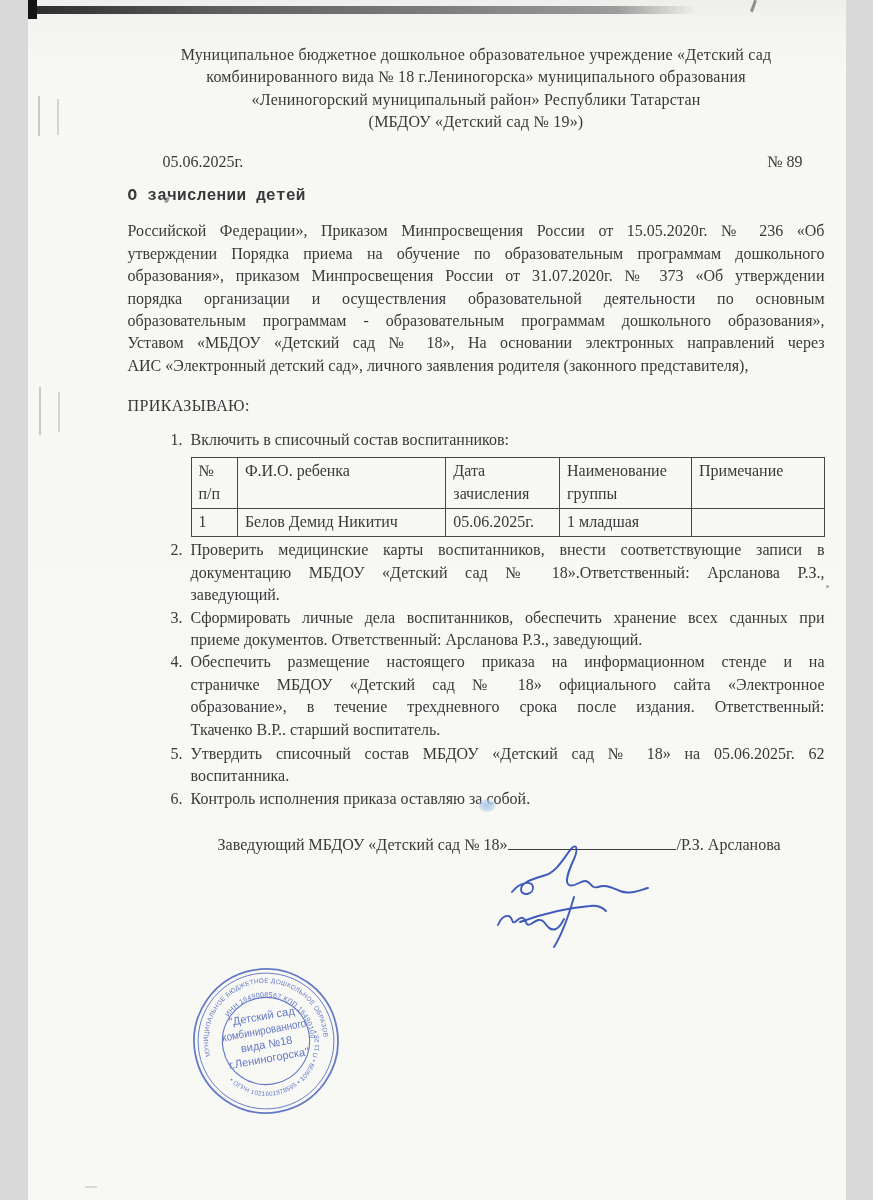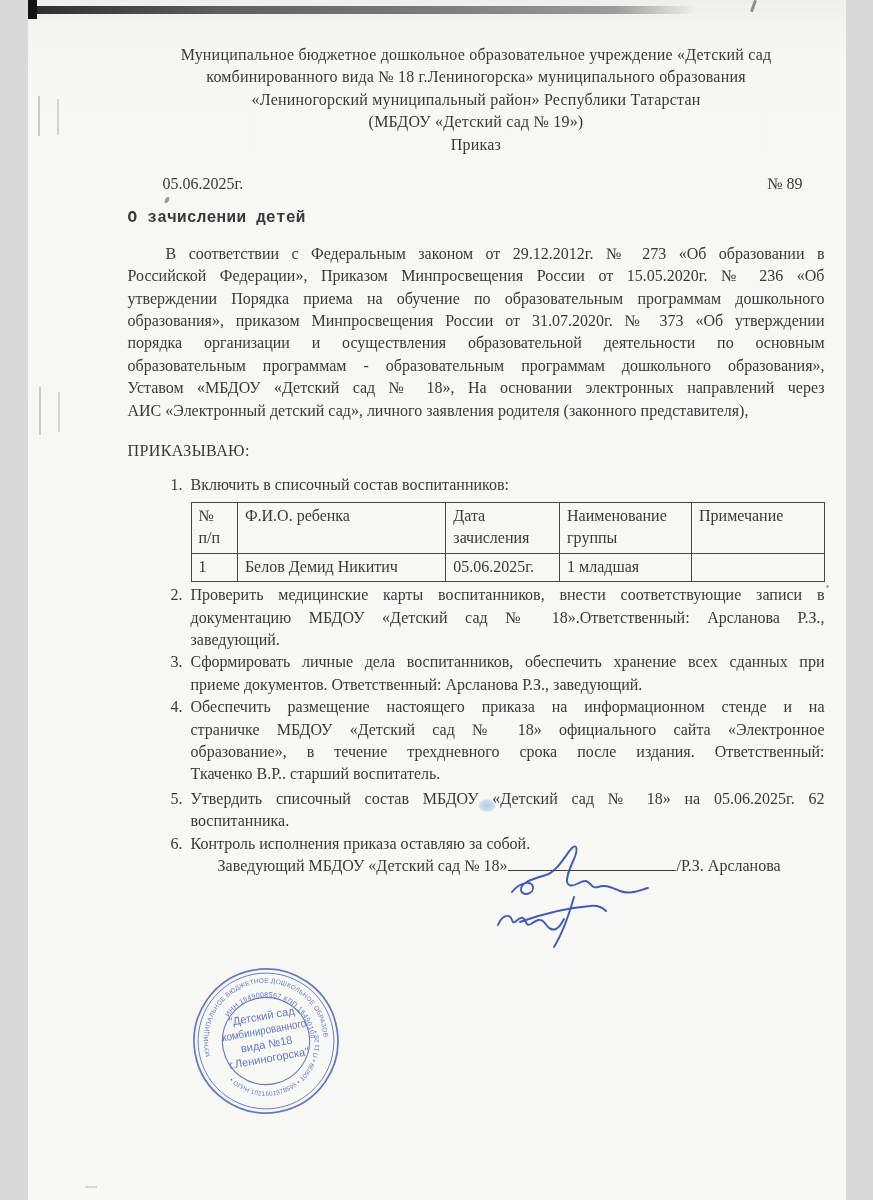--- a/index.html
+++ b/index.html
@@ -19,21 +19,21 @@
   .indent{text-indent:38px;}
   .order-word{margin-top:18px;letter-spacing:.4px;}
   .items{margin-top:11px;}
   .item{display:flex;}
   .inum{flex:none;width:20px;margin-left:43px;}
   .itext{flex:1;}
   .itm5{margin-top:2px;}
   table.enroll{border-collapse:collapse;width:634px;margin:6px 0 2px 0;font-size:16px;color:#39393b;}
   table.enroll td{border:1.6px solid #474747;padding:2px 7px 3px 7px;vertical-align:top;line-height:22.4px;text-align:left;}
   .c0{width:37px;} .c1{width:240px;} .c2{width:105px;margin-top:36px;} .c3{width:123px;} .c4{width:129px;}
-  .sig-block{}
+  .sig-block{margin-top:24px;}
   .sig-row{display:flex;align-items:baseline;line-height:22px;white-space:nowrap;}
   .sig-label{flex:none;width:380px;text-align:right;}
   .sig-line{flex:none;display:inline-block;width:168px;border-bottom:1.3px solid #3e3e3e;height:14px;}
   .sig-name{margin-left:1px;}
   
   .art{position:absolute;z-index:1;}
   .a-topbar{left:0;top:6px;width:668px;height:8px;background:linear-gradient(90deg,#2c2c2c,#5d5d5d 28%,#7d7d7d 62%,#9b9b9b 88%,rgba(170,170,170,0));}
   .a-corner{left:0;top:0;width:9px;height:19px;background:#141414;}
   .a-tick{left:724px;top:0;width:3px;height:12px;background:#8d8d8d;transform:rotate(20deg);}
   .a-edge{left:839px;top:52px;width:1px;height:1148px;background:#e1e1de;}
@@ -73,32 +73,30 @@
   <div class="art a-dot2"></div>
   <div class="art a-bdash"></div>
 
   <div class="content">
 
     <div>
       <div class="hdr">Муниципальное бюджетное дошкольное образовательное учреждение «Детский сад</div>
       <div class="hdr">комбинированного вида № 18 г.Лениногорска» муниципального образования</div>
       <div class="hdr">«Лениногорский муниципальный район» Республики Татарстан</div>
       <div class="hdr">(МБДОУ «Детский сад № 19»)</div>
-      <div class="hdr">Приказ</div>
     </div>
 
     <div class="date-row">
       <span>05.06.2025г.</span>
       <span>№ 89</span>
     </div>
 
     <div class="subject">О зачислении детей</div>
 
     <div class="preamble">
-      <div class="jl indent">В соответствии с Федеральным законом от 29.12.2012г. № 273 «Об образовании в</div>
       <div class="jl">Российской Федерации», Приказом Минпросвещения России от 15.05.2020г. № 236 «Об</div>
       <div class="jl">утверждении Порядка приема на обучение по образовательным программам дошкольного</div>
       <div class="jl">образования», приказом Минпросвещения России от 31.07.2020г. № 373 «Об утверждении</div>
       <div class="jl">порядка организации и осуществления образовательной деятельности по основным</div>
       <div class="jl">образовательным программам - образовательным программам дошкольного образования»,</div>
       <div class="jl">Уставом «МБДОУ «Детский сад № 18», На основании электронных направлений через</div>
       <div class="jl-end">АИС «Электронный детский сад», личного заявления родителя (законного представителя),</div>
     </div>
 
     <div class="order-word">ПРИКАЗЫВАЮ:</div>

